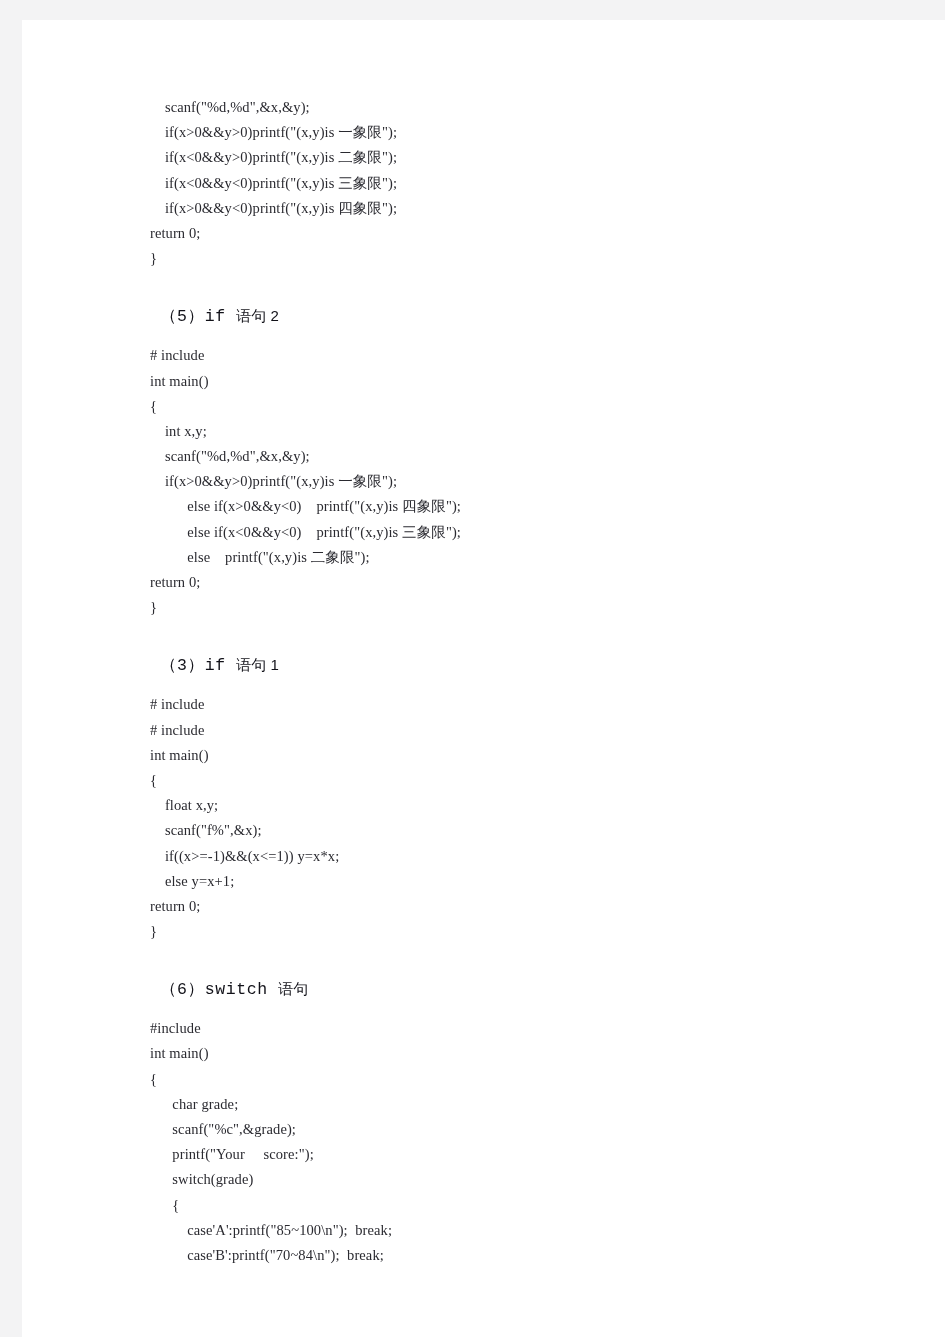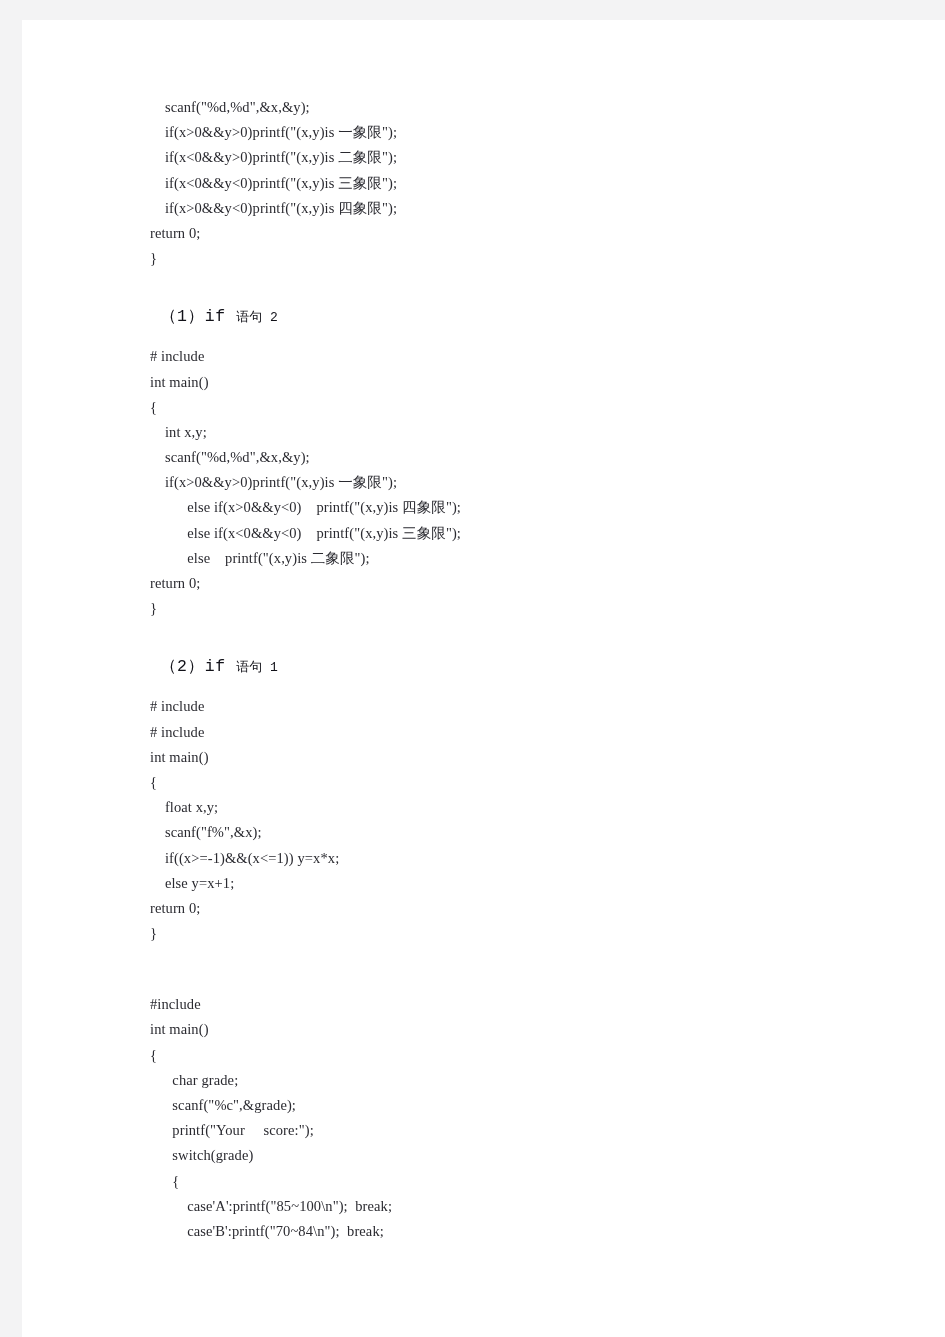--- a/index.html
+++ b/index.html
@@ -69,49 +69,50 @@
     color: #111118;
     padding-left: 10px;
     white-space: pre;
   }
   .heading .mono-part {
     font-family: "Liberation Mono", "DejaVu Sans Mono", monospace;
     font-size: 16.5px;
     letter-spacing: 0.6px;
   }
   .heading .cjk-part {
-    font-family: Liberation Mono, monospace;
-    font-size: 13px;
+    font-family: Liberation Sans, sans-serif;
+    font-size: 15px;
   }
   .gap-before-heading { height: 22px; }
   .gap-after-heading  { height: 14px; }
   .gap-block-end      { height: 10px; }
 </style>
 </head>
 <body>
 
 <div class="page-wrap">
 
   <div class="gutter-top"></div>
   <div class="gutter-left"></div>
 
   <div class="page">
     <div class="content" id="content-root">
         <div class="code-block"><div class="code-line">    scanf("%d,%d",&amp;x,&amp;y);</div><div class="code-line">    if(x&gt;0&amp;&amp;y&gt;0)printf("(x,y)is 一象限");</div><div class="code-line">    if(x&lt;0&amp;&amp;y&gt;0)printf("(x,y)is 二象限");</div><div class="code-line">    if(x&lt;0&amp;&amp;y&lt;0)printf("(x,y)is 三象限");</div><div class="code-line">    if(x&gt;0&amp;&amp;y&lt;0)printf("(x,y)is 四象限");</div><div class="code-line">return 0;</div><div class="code-line">}</div></div>
         <div class="gap-block-end"></div>
         <div class="gap-before-heading"></div>
-        <div class="heading"><span class="mono-part">（1）if </span><span class="cjk-part">语句 2</span></div>
+        <div class="heading"><span class="mono-part">（5）if </span><span class="cjk-part">语句 2</span></div>
         <div class="gap-after-heading"></div>
         <div class="code-block"><div class="code-line"># include</div><div class="code-line">int main()</div><div class="code-line">{</div><div class="code-line">    int x,y;</div><div class="code-line">    scanf("%d,%d",&amp;x,&amp;y);</div><div class="code-line">    if(x&gt;0&amp;&amp;y&gt;0)printf("(x,y)is 一象限");</div><div class="code-line">          else if(x&gt;0&amp;&amp;y&lt;0)    printf("(x,y)is 四象限");</div><div class="code-line">          else if(x&lt;0&amp;&amp;y&lt;0)    printf("(x,y)is 三象限");</div><div class="code-line">          else    printf("(x,y)is 二象限");</div><div class="code-line">return 0;</div><div class="code-line">}</div></div>
         <div class="gap-block-end"></div>
         <div class="gap-before-heading"></div>
-        <div class="heading"><span class="mono-part">（2）if </span><span class="cjk-part">语句 1</span></div>
+        <div class="heading"><span class="mono-part">（3）if </span><span class="cjk-part">语句 1</span></div>
         <div class="gap-after-heading"></div>
         <div class="code-block"><div class="code-line"># include</div><div class="code-line"># include</div><div class="code-line">int main()</div><div class="code-line">{</div><div class="code-line">    float x,y;</div><div class="code-line">    scanf("f%",&amp;x);</div><div class="code-line">    if((x&gt;=-1)&amp;&amp;(x&lt;=1)) y=x*x;</div><div class="code-line">    else y=x+1;</div><div class="code-line">return 0;</div><div class="code-line">}</div></div>
         <div class="gap-block-end"></div>
         <div class="gap-before-heading"></div>
+        <div class="heading"><span class="mono-part">（6）switch </span><span class="cjk-part">语句</span></div>
         <div class="gap-after-heading"></div>
         <div class="code-block"><div class="code-line">#include</div><div class="code-line">int main()</div><div class="code-line">{</div><div class="code-line">      char grade;</div><div class="code-line">      scanf("%c",&amp;grade);</div><div class="code-line">      printf("Your     score:");</div><div class="code-line">      switch(grade)</div><div class="code-line">      {</div><div class="code-line">          case'A':printf("85~100\n");  break;</div><div class="code-line">          case'B':printf("70~84\n");  break;</div></div>
         <div class="gap-block-end"></div>
       </div>
   </div>
 
 </div>
 
 </body></html>

